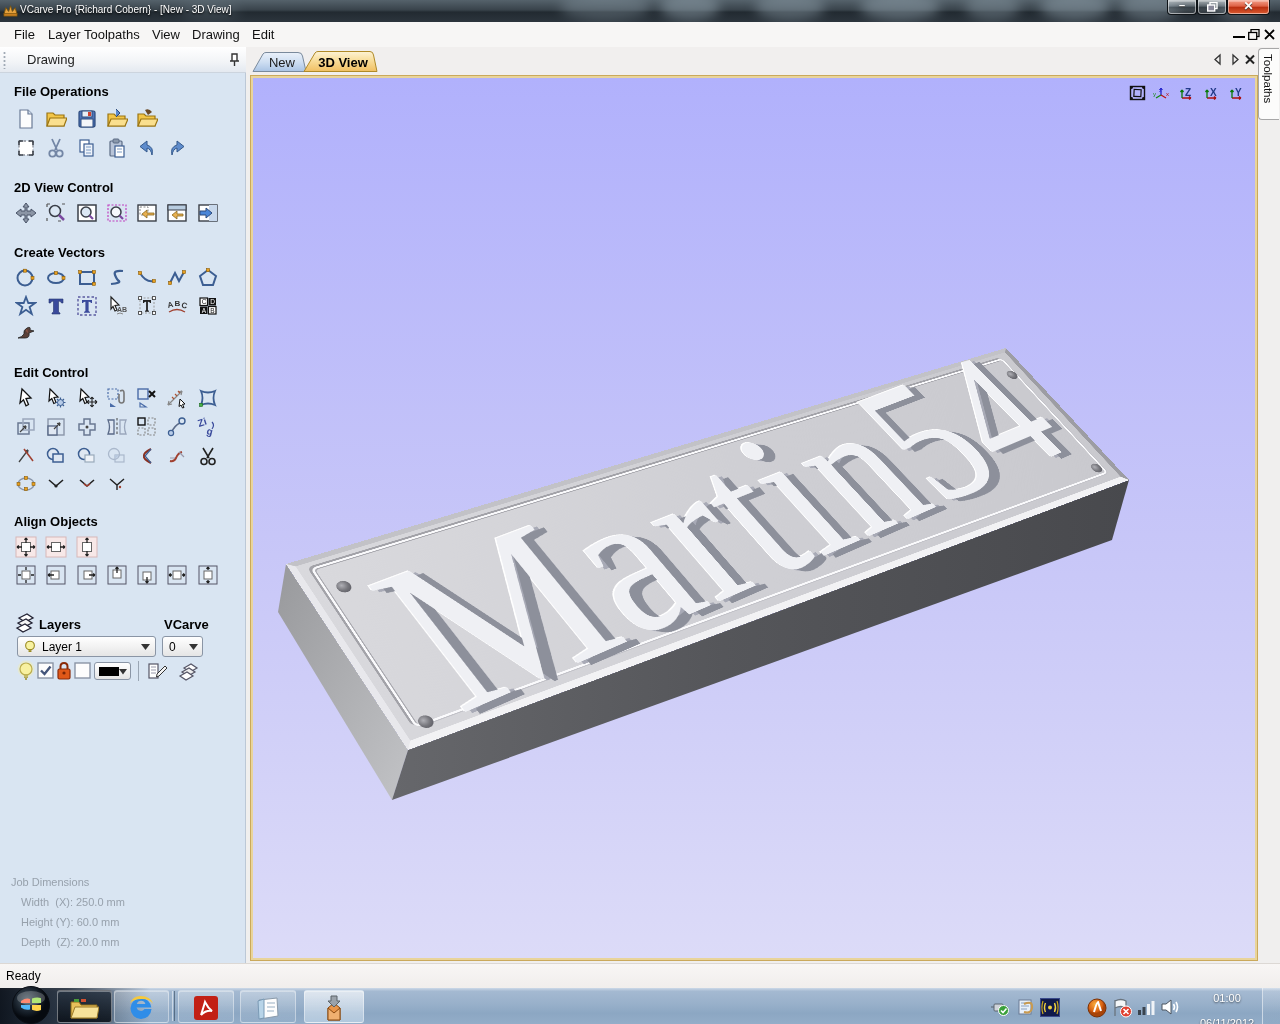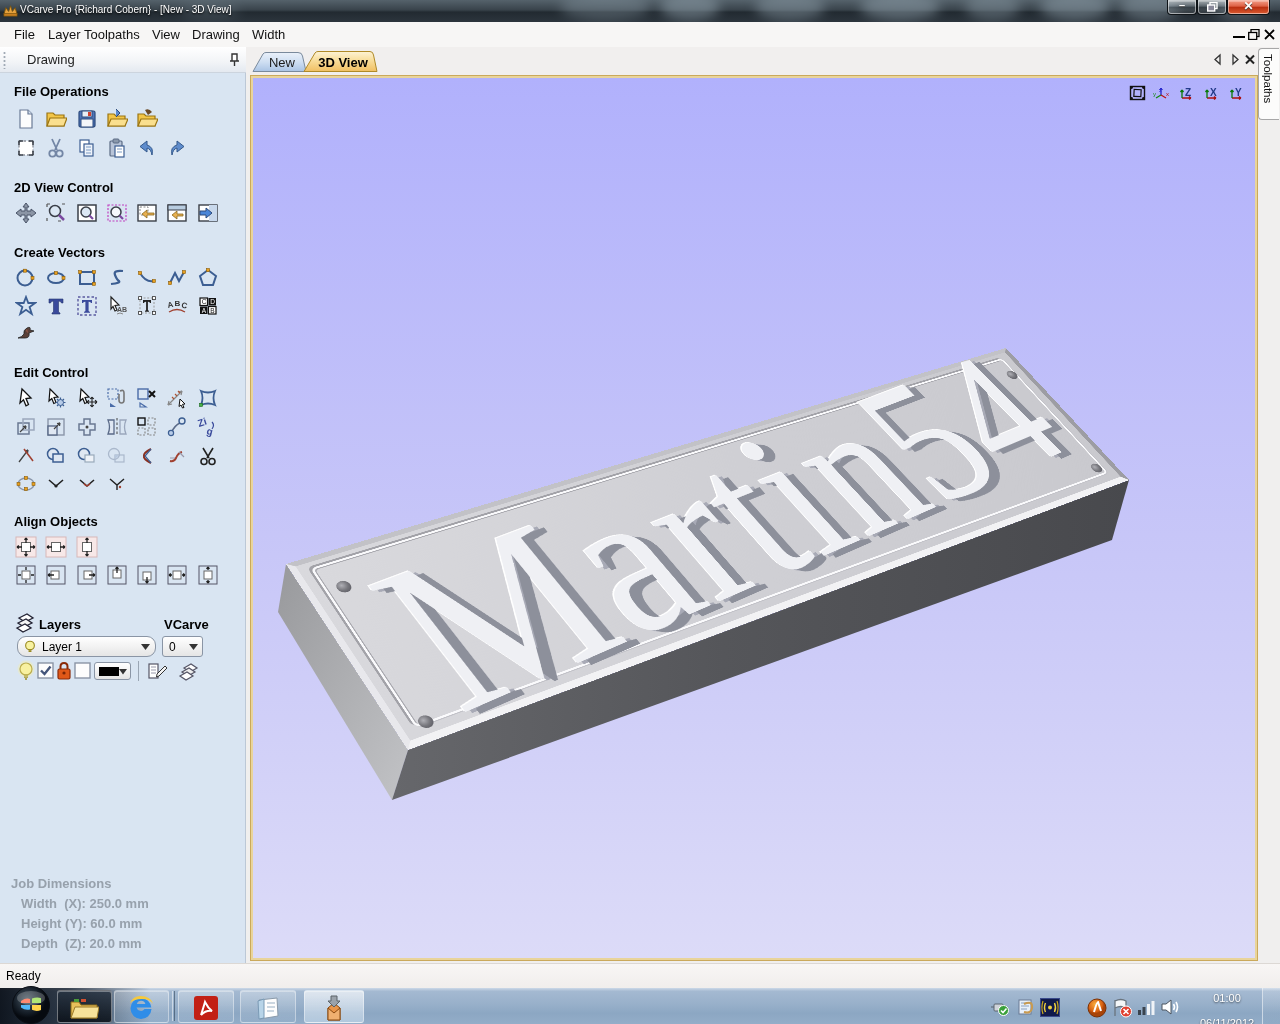--- a/index.html
+++ b/index.html
@@ -15,21 +15,21 @@
 #menu{left:0;top:22px;width:1280px;height:25px;background:#f7f6f5}
 #menu span{position:absolute;top:5px;font-size:13px;color:#111}
 .mdib{position:absolute;top:7px;color:#000;font-size:11px;font-weight:bold;font-family:"Liberation Mono",monospace}
 
 #phead{left:0;top:47px;width:246px;height:26px;background:linear-gradient(#ffffff,#f2f4f7 60%,#e4e9f0);border-bottom:1px solid #ccd4de}
 #phead .t{position:absolute;left:27px;top:5px;font-size:13px;color:#222}
 #panel{left:0;top:73px;width:246px;height:890px;background:#d9e5f2;border-right:1px solid #bcc8d6}
 .sech{position:absolute;font-size:13px;font-weight:bold;color:#000}
 .ic{position:absolute;width:22px;height:22px}
 .ic svg{width:22px;height:22px}
-.dim{position:absolute;font-size:13px;font-weight:bold;color:#97a1ac}
+.dim{position:absolute;font-size:11px;font-weight:normal;color:#97a1ac}
 
 #tabs{left:246px;top:47px;width:1034px;height:28px;background:#f1efee}
 
 #rcol{left:1258px;top:75px;width:22px;height:888px;background:#f0efee}
 #tptab{left:1258px;top:48px;width:21px;height:72px;background:#fcfcfb;border:1px solid #a7a7a7;border-right:none;border-radius:4px 0 0 4px}
 #tptab div{position:absolute;left:3px;top:5px;font-size:11.5px;color:#111;writing-mode:vertical-rl}
 
 #cborder{left:250px;top:75px;width:1008px;height:886px;background:#e9d49a;box-shadow:inset 0 0 0 1px #caa95c}
 #canvas{left:253px;top:78px;width:1002px;height:880px;background:linear-gradient(#b1b1fc,#c7c6f8 52%,#dcdbf8)}
 
@@ -72,21 +72,21 @@
     <div class="wbtn close" style="left:1227px;width:43px">
       <span style="font-size:12px;top:-1px">✕</span>
     </div>
   </div>
 <div class="abs" id="menu">
     <span style="left:14px">File</span>
     <span style="left:48px">Layer</span>
     <span style="left:84px">Toolpaths</span>
     <span style="left:152px">View</span>
     <span style="left:192px">Drawing</span>
-    <span style="left:252px">Width</span>
+    <span style="left:252px">Edit</span>
     <div class="mdib" style="left:1233px;top:8px;width:12px;border-bottom:2px solid #000;height:8px"></div>
     <svg class="abs" style="left:1248px;top:7px" width="12" height="11">
       <rect x="3" y="0.5" width="8" height="7" fill="none" stroke="#000" stroke-width="1.3"></rect>
       <rect x="0.7" y="3.5" width="8" height="7" fill="#f7f6f5" stroke="#000" stroke-width="1.3"></rect>
     </svg>
     <svg class="abs" style="left:1264px;top:7px" width="11" height="11">
       <path d="M1 1 L10 10 M10 1 L1 10" stroke="#000" stroke-width="1.8"></path>
     </svg>
   </div>
 <div class="abs" id="phead">
@@ -433,21 +433,21 @@
         <rect x="7" y="7" width="8" height="8" fill="#fff" stroke="#666"></rect>
         <path d="M11 3 V6 M11 16 V19 M11 3 l-1.5 1.8 M11 3 l1.5 1.8 M11 19 l-1.5 -1.8 M11 19 l1.5 -1.8" stroke="#222" stroke-width="1.3" fill="none"></path>
       </svg></div>
     <div class="ic" style="left:14px;top:538px"><svg viewBox="0 0 22 22">
         <path d="M5 7 L13 3 L19 7 L11 11 Z" fill="#fff" stroke="#223" stroke-width="1.3"></path>
         <path d="M4 12 L12 8 L18 12 L10 16 Z" fill="#f4f4f4" stroke="#223" stroke-width="1.3"></path>
         <path d="M3 17 L11 13 L17 17 L9 21 Z" fill="#fff" stroke="#223" stroke-width="1.3"></path>
       </svg></div>
     <div class="sech" style="left:39px;top:544px">Layers</div>
     <div class="sech" style="left:164px;top:544px">VCarve</div>
-    <div class="abs" style="left:17px;top:563px;width:139px;height:21px;background:linear-gradient(#ffffff,#f1f1f1 55%,#e5e5e5);border:1px solid #8a95a5;border-radius:9px">
+    <div class="abs" style="left:17px;top:563px;width:139px;height:21px;background:linear-gradient(#ffffff,#f1f1f1 55%,#e5e5e5);border:1px solid #8a95a5;border-radius:3px">
       <svg style="position:absolute;left:4px;top:2px" width="16" height="16" viewBox="0 0 22 22">
         <circle cx="11" cy="9" r="6" fill="#f8f2a0" stroke="#9a8a20" stroke-width="1.5"></circle>
         <path d="M9 15 h4 M9 17 h4" stroke="#9a8a20" stroke-width="1.5"></path>
       </svg>
       <span style="position:absolute;left:24px;top:3px;font-size:12px">Layer 1</span>
       <svg style="position:absolute;right:5px;top:7px" width="9" height="7">
         <path d="M0 0 h9 L4.5 6 Z" fill="#333"></path>
       </svg>
     </div>
     <div class="abs" style="left:162px;top:563px;width:41px;height:21px;background:linear-gradient(#ffffff,#f1f1f1 55%,#e5e5e5);border:1px solid #8a95a5;border-radius:3px">

